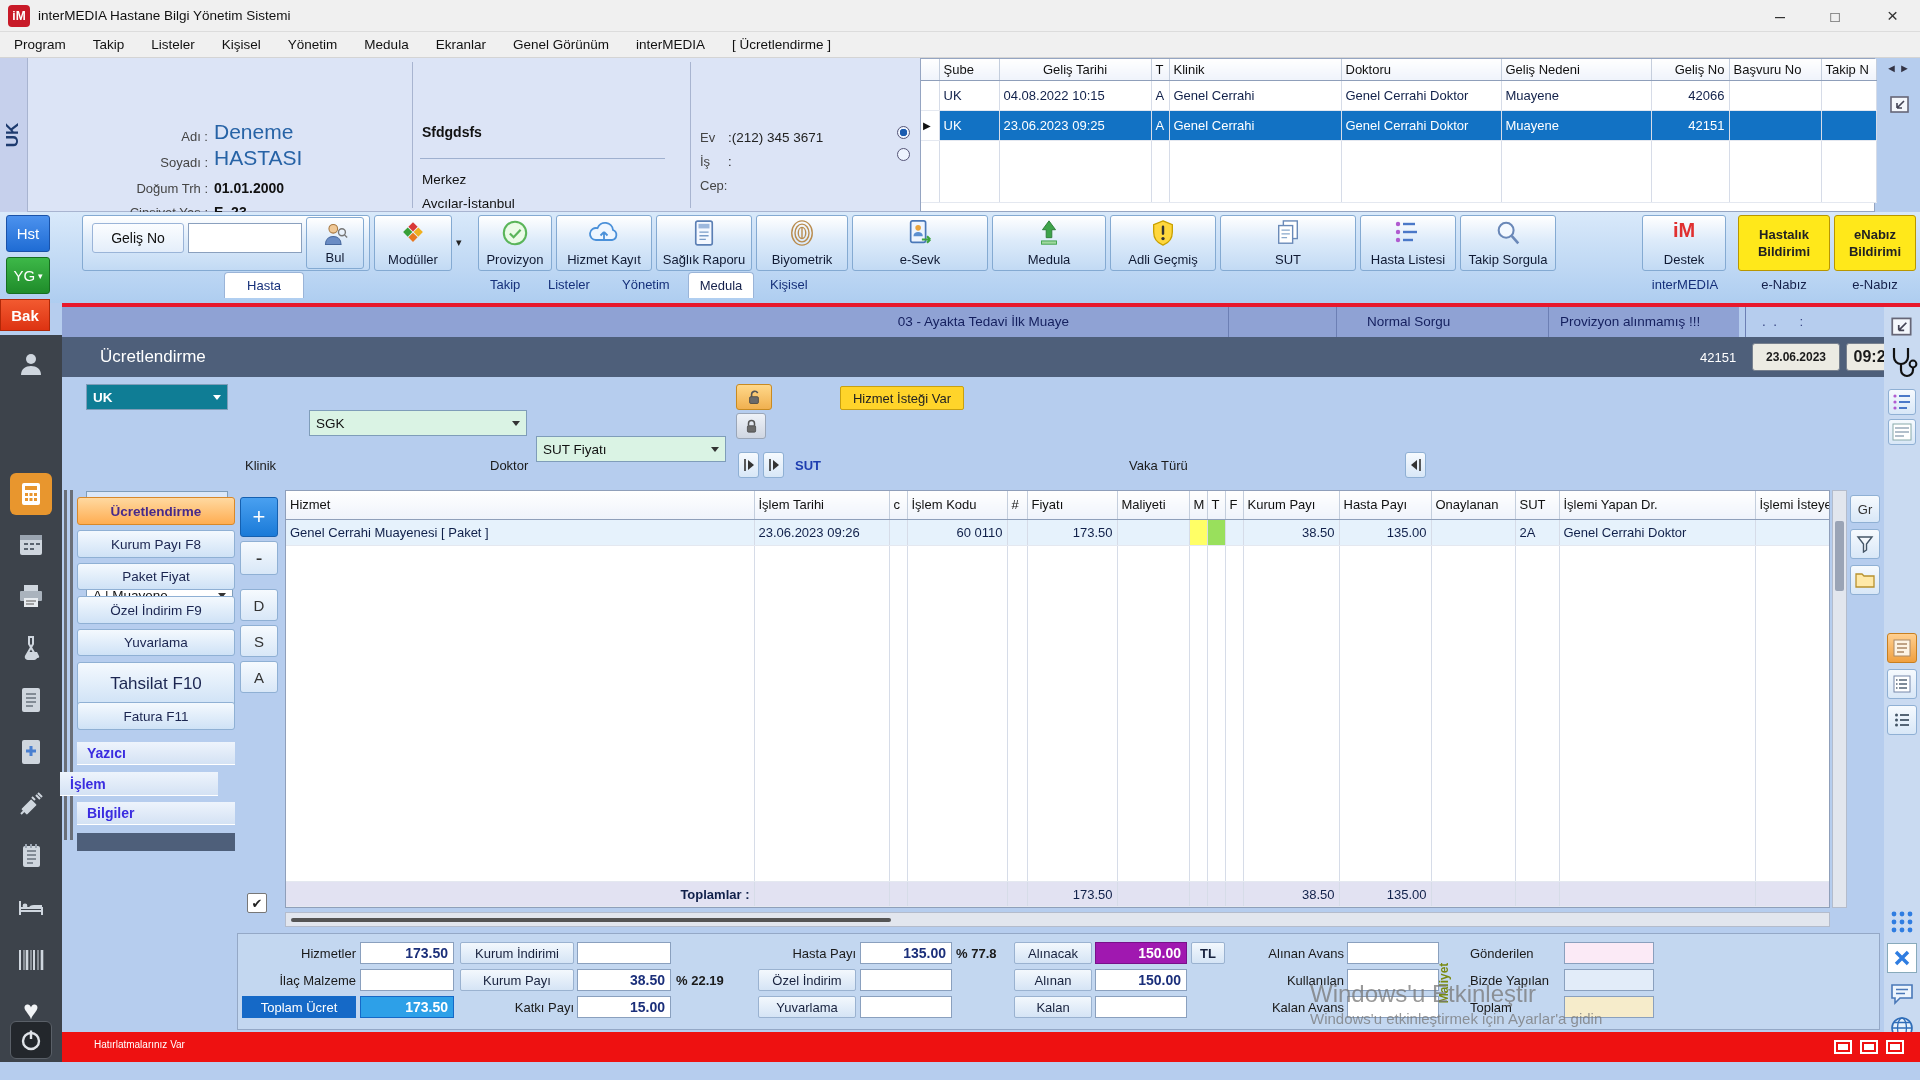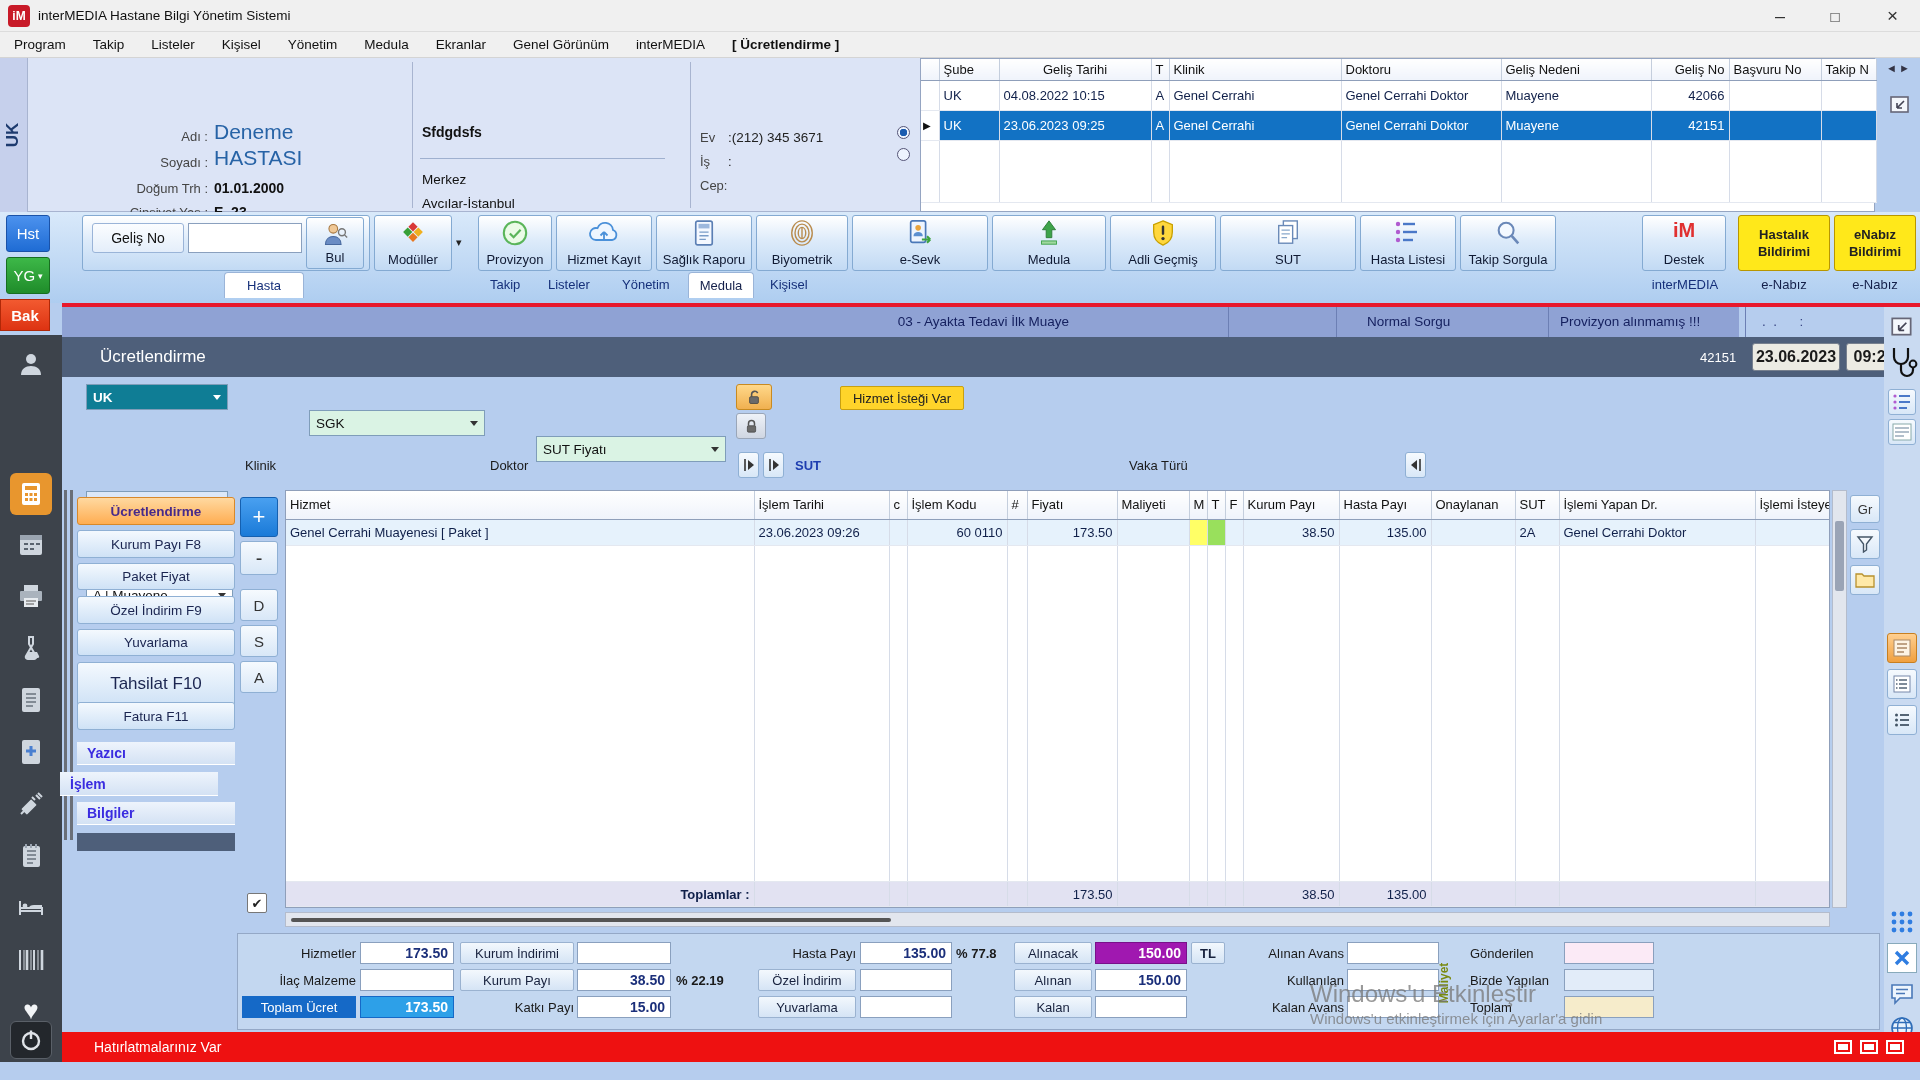--- a/index.html
+++ b/index.html
@@ -51,21 +51,21 @@
   <div class="ab flex" style="left:0;top:32px;width:1920px;height:26px;background:#f0f0f0;border-bottom:1px solid #d4d4d4;gap:27px;padding-left:14px;font-size:13.5px">
     <span class="menu-item">Program</span>
     <span class="menu-item">Takip</span>
     <span class="menu-item">Listeler</span>
     <span class="menu-item">Kişisel</span>
     <span class="menu-item">Yönetim</span>
     <span class="menu-item">Medula</span>
     <span class="menu-item">Ekranlar</span>
     <span class="menu-item">Genel Görünüm</span>
     <span class="menu-item">interMEDIA</span>
-    <span class="menu-item" style="font-weight:bold">[ Ücretlendirme ]</span>
+    <span class="menu-item" style="font-weight:normal">[ Ücretlendirme ]</span>
   </div>
 
   <div class="ab" style="left:0;top:58px;width:920px;height:154px;background:#dce4f6;border-bottom:1px solid #a8b4d0">
     <div class="ab ctr" style="left:0;top:0;width:28px;height:154px;background:#c6d0ec;border-right:1px solid #a8b4d0">
       <span style="transform:rotate(-90deg);font-size:17px;font-weight:bold;color:#1d3a6e">UK</span>
     </div>
 
     <div class="ab rlab" style="left:60px;top:66px;width:148px;height:24px;color:#444">Adı :</div>
     <div class="ab" style="left:214px;top:62px;font-size:21px;color:#2763a6">Deneme</div>
     <div class="ab rlab" style="left:60px;top:92px;width:148px;height:24px;color:#444">Soyadı :</div>
@@ -321,21 +321,21 @@
     <div class="stripline" style="left:1683px"></div>
     <div class="ab" style="right:670px;top:7px">03 - Ayakta Tedavi İlk Muaye</div>
     <div class="ab" style="left:1305px;top:7px">Normal Sorgu</div>
     <div class="ab" style="left:1498px;top:7px">Provizyon alınmamış !!!</div>
     <div class="ab" style="left:1700px;top:7px;white-space:pre;color:#3a4784">.  .      :</div>
   </div>
 
   <div class="ab" style="left:62px;top:337px;width:1822px;height:40px;background:#4e5f7a;color:#fff">
     <span class="ab" style="left:38px;top:10px;font-size:17px">Ücretlendirme</span>
     <span class="ab" style="left:1638px;top:13px;font-size:13px">42151</span>
-    <div class="ab ctr" style="left:1690px;top:6px;width:88px;height:28px;background:#ecebe3;border:1px solid #77808e;border-radius:3px;color:#1a1a1a;font-weight:bold;font-size:16px">23.06.2023</div>
+    <div class="ab ctr" style="left:1690px;top:6px;width:88px;height:28px;background:#ecebe3;border:1px solid #77808e;border-radius:3px;color:#1a1a1a;font-weight:bold;font-size:12px">23.06.2023</div>
     <div class="ab ctr" style="left:1784px;top:6px;width:56px;height:28px;background:#ecebe3;border:1px solid #77808e;border-radius:3px;color:#1a1a1a;font-weight:bold;font-size:16px">09:25</div>
   </div>
 
   <div class="ab" style="left:0;top:335px;width:62px;height:727px;background:#3d434b">
     <div class="ab ctr" style="left:14px;top:12px;width:34px;height:34px">
         <svg width="26" height="26" viewBox="0 0 26 26">
           <circle cx="13" cy="8" r="5" fill="#cfd6de"></circle>
           <path d="M3 24c0-6 4.5-9 10-9s10 3 10 9z" fill="#cfd6de"></path>
         </svg>
       </div>
@@ -509,21 +509,21 @@
           <circle cx="12" cy="12" r="10" fill="#e8f2fc" stroke="#2f6db8" stroke-width="1.6"></circle>
           <ellipse cx="12" cy="12" rx="4.5" ry="10" fill="none" stroke="#2f6db8" stroke-width="1.3"></ellipse>
           <path d="M2 12h20M4 6.5h16M4 17.5h16" stroke="#2f6db8" stroke-width="1.3"></path>
         </svg>
       </div>
   </div>
 
   <div class="ab combo teal" style="left:86px;top:384px;width:142px;height:26px">
       <span>UK</span>
     </div>
-  <div class="ab combo green" style="left:309px;top:384px;width:176px;height:26px">
+  <div class="ab combo green" style="left:309px;top:384px;width:218px;height:26px">
       <span>SGK</span>
     </div>
   <div class="ab combo green" style="left:536px;top:384px;width:190px;height:26px">
       <span>SUT Fiyatı</span>
     </div>
   <div class="ab ctr" style="left:736px;top:384px;width:36px;height:26px;background:linear-gradient(#ffd88a,#f0b050);border:1px solid #c88a20;border-radius:3px">
       <svg width="16" height="17" viewBox="0 0 20 20">
         <path d="M7 9V6a4 4 0 0 1 7.6-1.5" fill="none" stroke="#555" stroke-width="2"></path>
         <rect x="4.5" y="9" width="11" height="8.5" rx="1.5" fill="#6a6a6a" stroke="#444"></rect>
       </svg>
@@ -762,20 +762,20 @@
 
     <div class="ab ctr" style="left:1198px;top:14px;width:16px;height:70px">
       <span style="transform:rotate(-90deg);color:#7a8a10;font-weight:bold;font-size:12px;white-space:nowrap">Maliyet</span>
     </div>
   </div>
 
   <div class="ab wmark" style="left:1310px;top:980px;font-size:24px;z-index:40">Windows'u Etkinleştir</div>
   <div class="ab wmark" style="left:1310px;top:1010px;font-size:15px;z-index:40">Windows'u etkinleştirmek için Ayarlar'a gidin</div>
 
   <div class="ab" style="left:62px;top:1032px;width:1858px;height:30px;background:#ee1111">
-    <span class="ab" style="left:32px;top:7px;color:#fff;font-size:14px">Hatırlatmalarınız Var</span>
+    <span class="ab" style="left:32px;top:7px;color:#fff;font-size:10px">Hatırlatmalarınız Var</span>
     <div class="ab" style="left:1772px;top:8px;width:18px;height:14px;background:#fff;border:2px solid #fff;box-shadow:inset 0 0 0 2px #ee1111"></div>
     <div class="ab" style="left:1798px;top:8px;width:18px;height:14px;background:#fff;border:2px solid #fff;box-shadow:inset 0 0 0 2px #ee1111"></div>
     <div class="ab" style="left:1824px;top:8px;width:18px;height:14px;background:#fff;border:2px solid #fff;box-shadow:inset 0 0 0 2px #ee1111"></div>
   </div>
 
 
 </div>
 
 </body></html>

